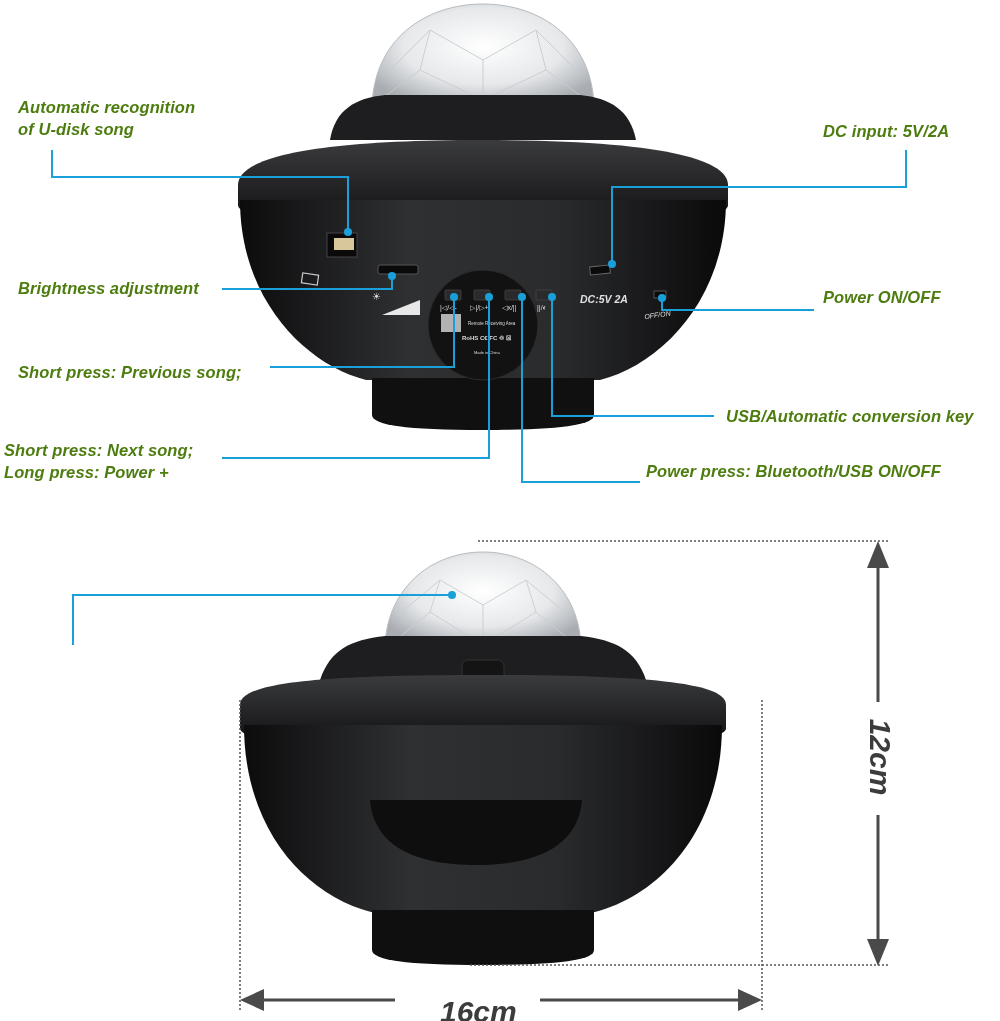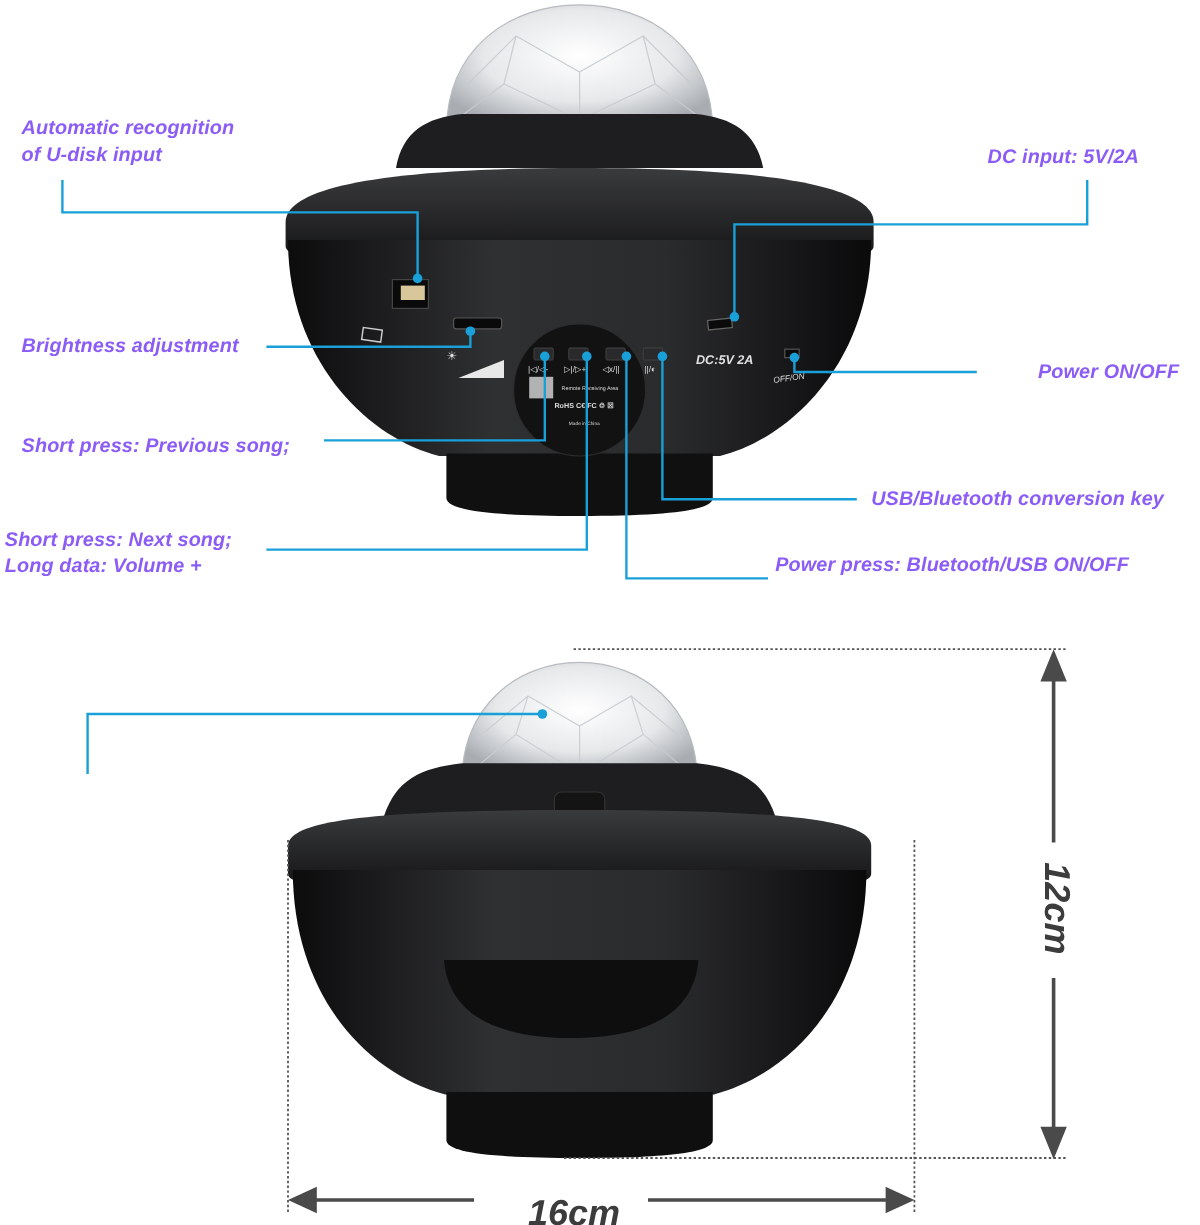--- a/index.html
+++ b/index.html
@@ -1,18 +1,18 @@
 <!DOCTYPE html>
 <html><head>
 <meta charset="utf-8">
 <style>
   html, body { margin:0; padding:0; background:#ffffff; }
   body { width:1000px; height:1021px; position:relative; overflow:hidden;
          font-family:"Liberation Sans", "DejaVu Sans", sans-serif; }
-  .label { position:absolute; color:#8b5cf6; font-style:italic; font-weight:bold;
+  .label { position:absolute; color:#4d7c0f; font-style:italic; font-weight:bold;
            font-size:16.5px; line-height:22px; white-space:nowrap; letter-spacing:0.1px; }
   .label span { display:block; }
   svg.layer { position:absolute; left:0; top:0; }
   .dim-text { position:absolute; color:#3c3c3c; font-style:italic; font-weight:bold; font-size:30px; }
   .dim-v { transform:rotate(90deg); transform-origin:center; }
   .device-text { font-family:"Liberation Sans", sans-serif; }
 </style>
 </head>
 <body>
 
@@ -160,46 +160,46 @@
   <g stroke="#4a4a4a" stroke-width="3" fill="#4a4a4a">
     <line x1="255" y1="1000" x2="395" y2="1000"></line>
     <line x1="540" y1="1000" x2="745" y2="1000"></line>
     <polygon points="240,1000 264,989 264,1011" stroke="none"></polygon>
     <polygon points="762,1000 738,989 738,1011" stroke="none"></polygon>
   </g>
 </svg>
 
 <div class="label" style="left:18px; top:96px;">
   <span>Automatic recognition</span>
-  <span>of U-disk input</span>
+  <span>of U-disk song</span>
 </div>
 
 <div class="label" style="left:823px; top:120px;">
   <span>DC input: 5V/2A</span>
 </div>
 
 <div class="label" style="left:18px; top:277px;">
   <span>Brightness adjustment</span>
 </div>
 
-<div class="label" style="left:823px; top:299px;margin-left:42px;">
+<div class="label" style="left:823px; top:286px;">
   <span>Power ON/OFF</span>
 </div>
 
 <div class="label" style="left:18px; top:361px;text-align:right;">
   <span>Short press: Previous song;</span>
 </div>
 
 <div class="label" style="left:726px; top:405px;">
-  <span>USB/Bluetooth conversion key</span>
+  <span>USB/Automatic conversion key</span>
 </div>
 
 <div class="label" style="left:4px; top:439px;">
   <span>Short press: Next song;</span>
-  <span>Long data: Volume +</span>
+  <span>Long press: Power +</span>
 </div>
 
 <div class="label" style="left:646px; top:460px;">
   <span>Power press: Bluetooth/USB ON/OFF</span>
 </div>
 
 <div class="dim-text" style="left:440px; top:980px;margin-top:15px;">16cm</div>
 <div class="dim-text dim-v" style="left:840px; top:740px; width:80px; text-align:center;">12cm</div>
 
 </body></html>

